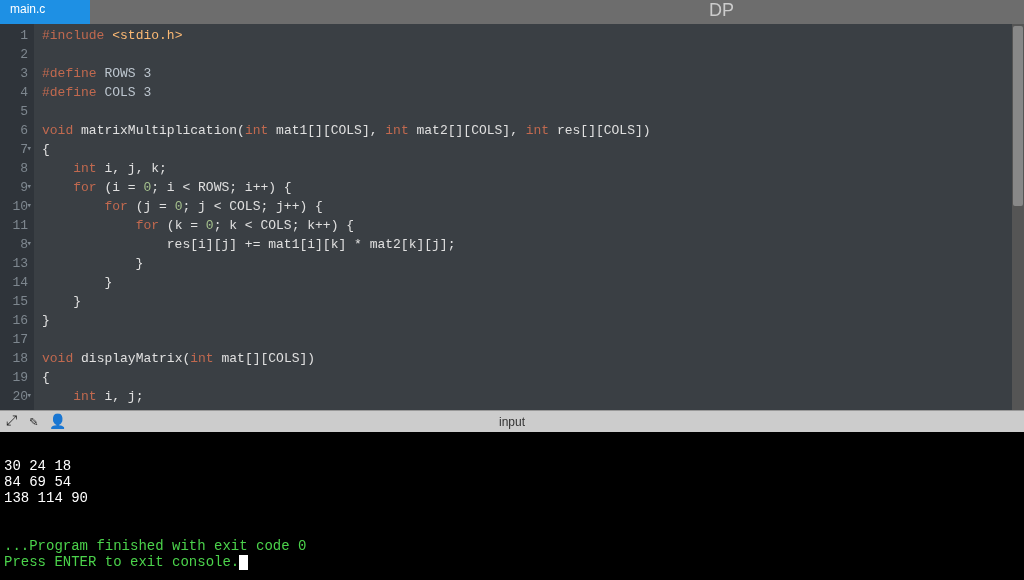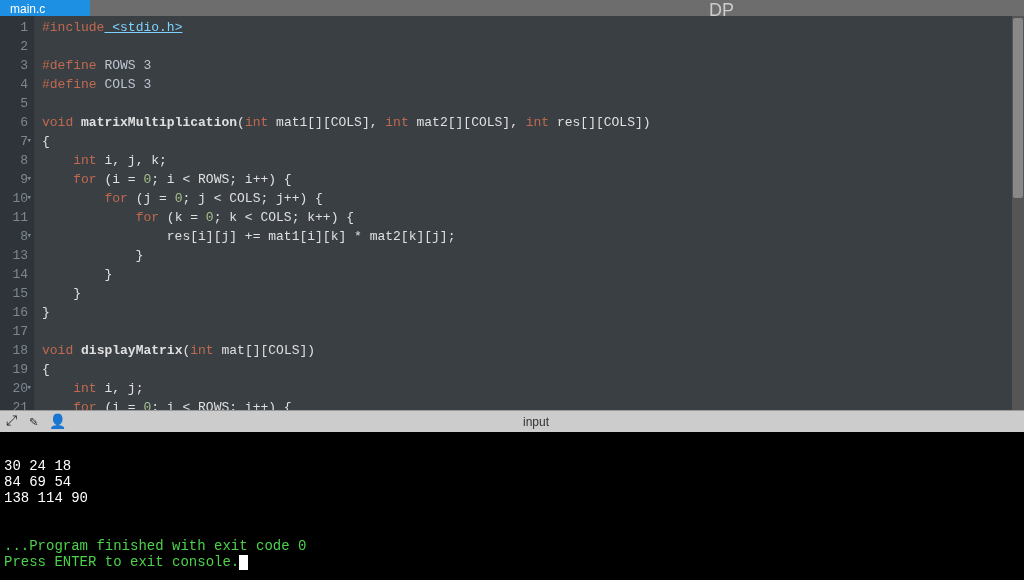--- a/index.html
+++ b/index.html
@@ -9,21 +9,21 @@
       font-family: 'Consolas', 'Courier New', monospace;
       font-size: 13px;
       background: #fff;
       overflow: hidden;
       display: flex;
       flex-direction: column;
     }
     .tab-bar {
       background: #6d6d6d;
       display: flex;
-      height: 16px;
+      height: 24px;
       position: relative;
     }
     .tab {
       background: #1e90e4;
       color: #fff;
       padding: 2px 24px 2px 10px;
       font-size: 12px;
       font-family: Arial, sans-serif;
       position: relative;
       min-width: 90px;
@@ -70,24 +70,24 @@
       color: #e0e0e0;
       position: relative;
     }
     .code-line {
       height: 19px;
       line-height: 19px;
       white-space: pre;
     }
     .kw-include { color: #c1694f; }
     .kw-define { color: #c1694f; }
-    .kw-lib { color: #7dd3fc; text-decoration: underline; }
+    .kw-lib { color: #fdba74; }
     .kw-type { color: #c1694f; }
     .kw-ctrl { color: #c1694f; }
-    .func { color: #e0e0e0; font-weight: 700; }
+    .func { color: #e0e0e0; font-weight: 400; }
     .num { color: #a4c08c; }
     .const-id { color: #bdc6cf; }
     .scrollbar-vert {
       position: absolute;
       right: 0;
       top: 0;
       width: 12px;
       height: 100%;
       background: #555;
     }
@@ -118,21 +118,20 @@
       font-size: 14px;
       cursor: pointer;
     }
     .toolbar-label {
       position: absolute;
       left: 50%;
       transform: translateX(-50%);
       color: #333;
       font-family: Arial, sans-serif;
       font-size: 12px;
-      margin-left: 24px;
     }
     .console {
       background: #000;
       color: #fff;
       font-family: 'Courier New', monospace;
       font-size: 14px;
       padding: 10px 4px;
       min-height: 118px;
       white-space: pre;
     }

